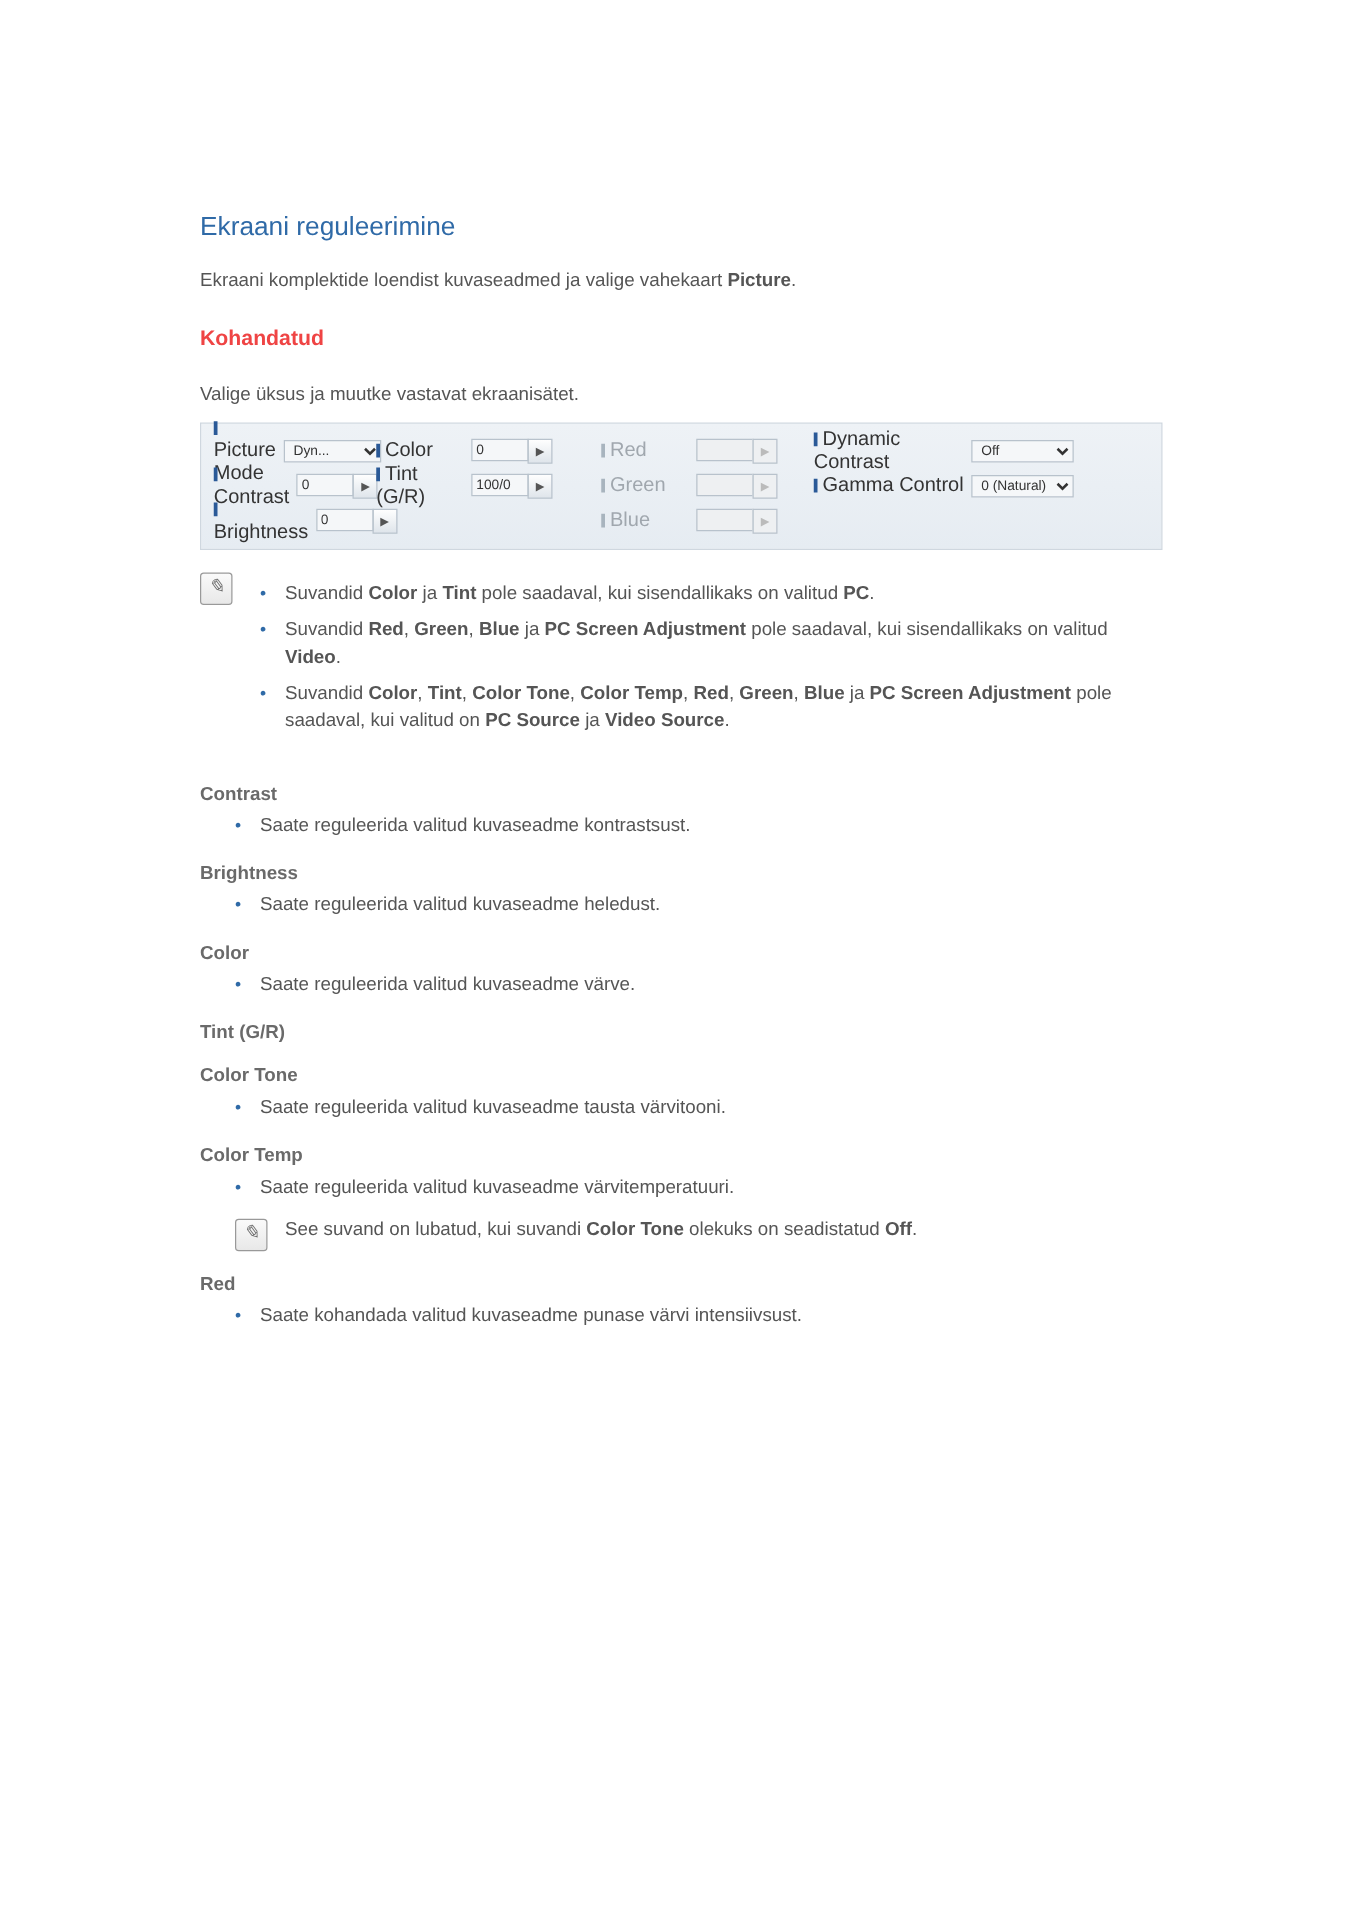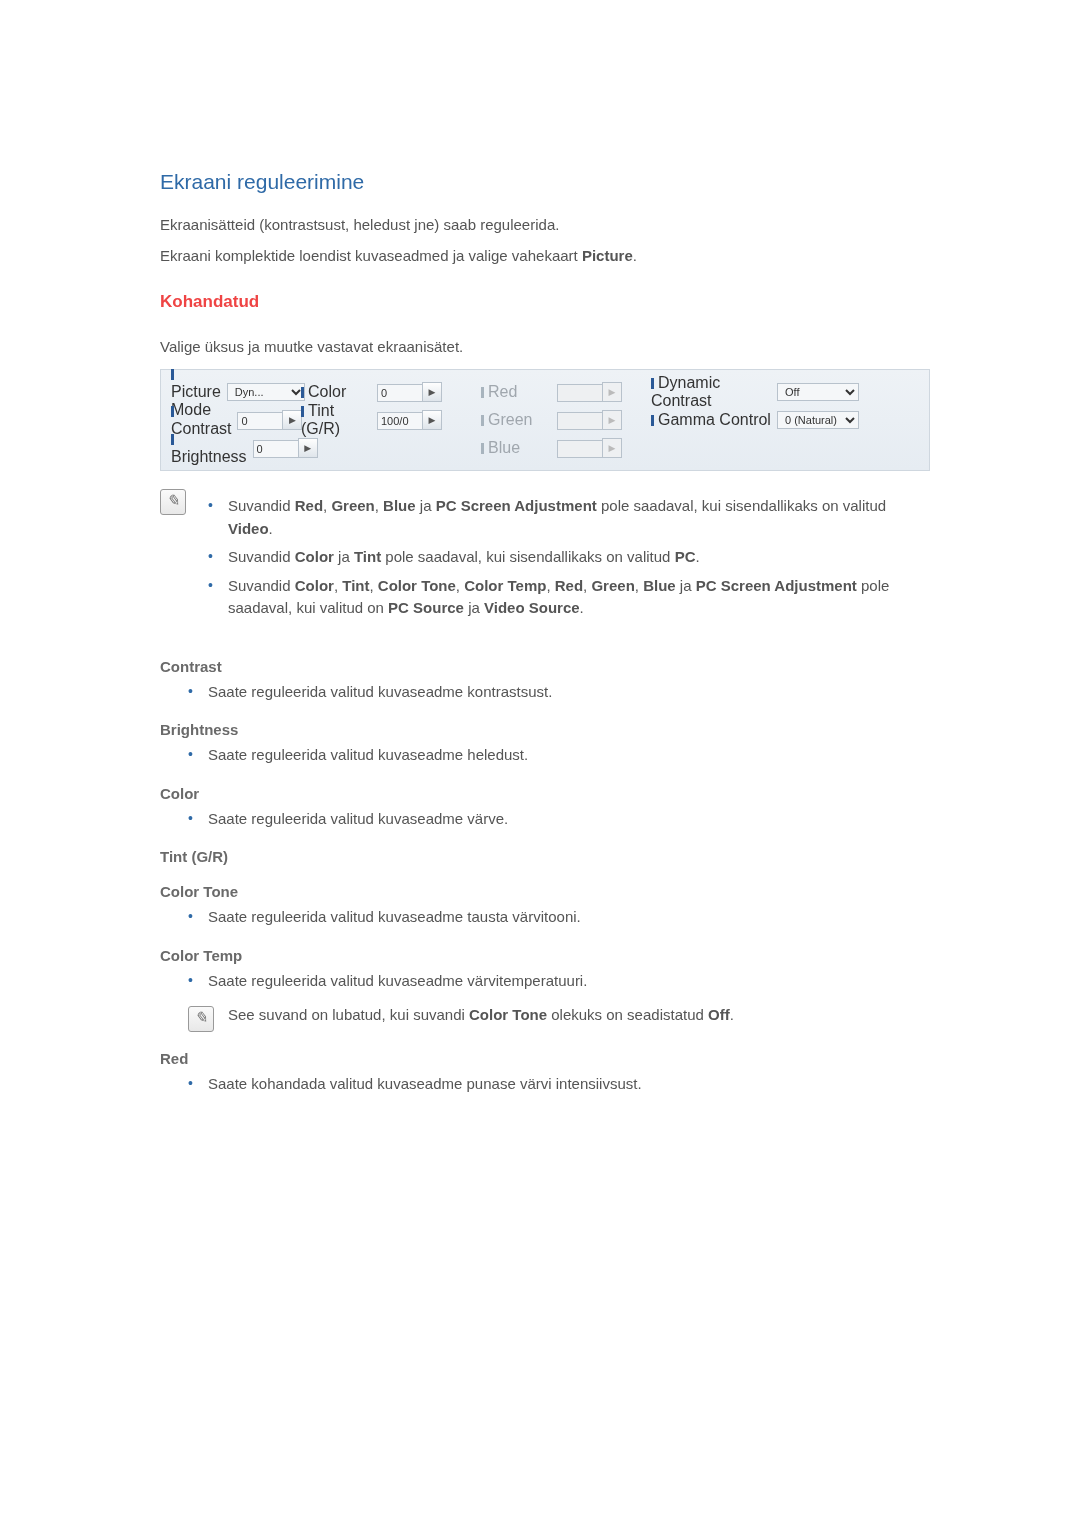--- a/index.html
+++ b/index.html
@@ -113,21 +113,21 @@
     width:3px;
     height:11px;
     background:#2a5997;
     margin-right:4px;
     vertical-align:middle;
   }
   .lbl.disabled { color:#a0a7ae; }
   .lbl.disabled::before { background:#a8b4be; }
   .ctrl {
     display:inline-flex;
-    align-items:flex-end;
+    align-items:flex-start;
   }
   .ctrl input[type="text"], .ctrl select {
     border:1px solid #b8c2cc;
     background:#f5f7f9;
     height:18px;
     font-size:11px;
     padding:0 3px;
     color:#333;
     box-sizing:border-box;
   }
@@ -150,21 +150,20 @@
   .lbl-w2 { width: 70px; display:inline-block; }
   .lbl-w3 { width: 120px; display:inline-block; }
 </style>
 </head>
 <body>
 
 <div class="page">
 
   <h2 class="blue">Ekraani reguleerimine</h2>
 
-  <p>Ekraanisätteid (kontrastsust, heledust jne) saab reguleerida.</p>
   <p>
     <span>Ekraani komplektide loendist kuvaseadmed ja valige vahekaart </span><span class="b">Picture</span><span>.</span>
   </p>
 
   <h3 class="blue">Kohandatud</h3>
   <p>Valige üksus ja muutke vastavat ekraanisätet.</p>
 
   <div class="panel">
 
     <div class="panel-row">
@@ -243,24 +242,24 @@
         </span>
       </div>
       <div class="col col4"></div>
     </div>
   </div>
 
   <div class="note-row">
     <span class="note-icon">✎</span>
     <ul class="dot">
       <li>
-        <span>Suvandid </span><span class="b">Red</span><span>, </span><span class="b">Green</span><span>, </span><span class="b">Blue</span><span> ja </span><span class="b">PC Screen Adjustment</span><span> pole saadaval, kui sisendallikaks on valitud </span><span class="b">Video</span><span>.</span>
+        <span>Suvandid </span><span class="b">Color</span><span> ja </span><span class="b">Tint</span><span> pole saadaval, kui sisendallikaks on valitud </span><span class="b">PC</span><span>.</span>
       </li>
       <li>
-        <span>Suvandid </span><span class="b">Color</span><span> ja </span><span class="b">Tint</span><span> pole saadaval, kui sisendallikaks on valitud </span><span class="b">PC</span><span>.</span>
+        <span>Suvandid </span><span class="b">Red</span><span>, </span><span class="b">Green</span><span>, </span><span class="b">Blue</span><span> ja </span><span class="b">PC Screen Adjustment</span><span> pole saadaval, kui sisendallikaks on valitud </span><span class="b">Video</span><span>.</span>
       </li>
       <li>
         <span>Suvandid </span><span class="b">Color</span><span>, </span><span class="b">Tint</span><span>, </span><span class="b">Color Tone</span><span>, </span><span class="b">Color Temp</span><span>, </span><span class="b">Red</span><span>, </span><span class="b">Green</span><span>, </span><span class="b">Blue</span><span> ja </span><span class="b">PC Screen Adjustment</span><span> pole saadaval, kui valitud on </span><span class="b">PC Source</span><span> ja </span><span class="b">Video Source</span><span>.</span>
       </li>
     </ul>
   </div>
 
   <div class="section-sub">Contrast</div>
   <ul class="dot">
       <li>Saate reguleerida valitud kuvaseadme kontrastsust.</li>

